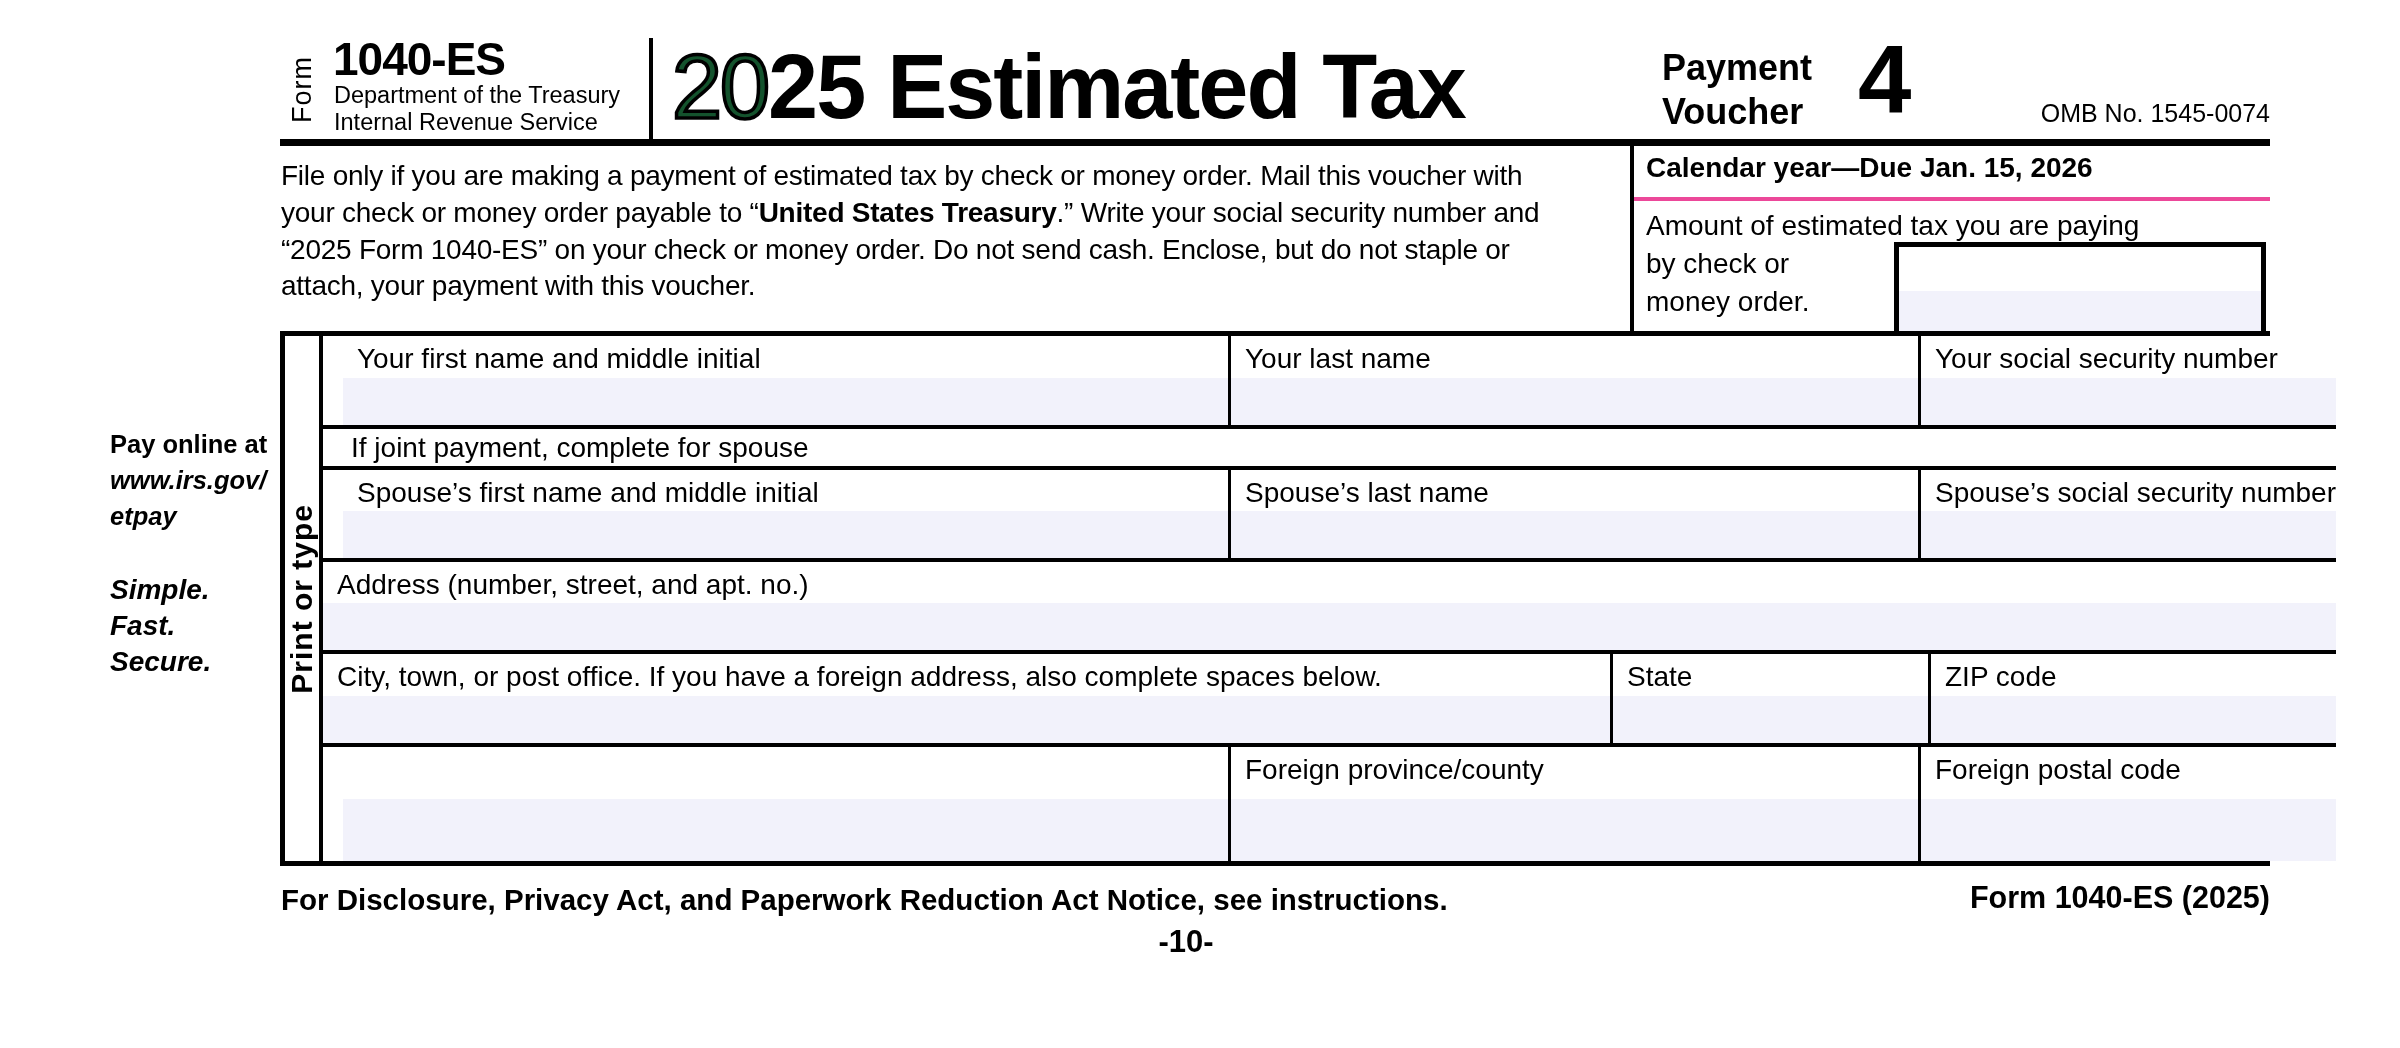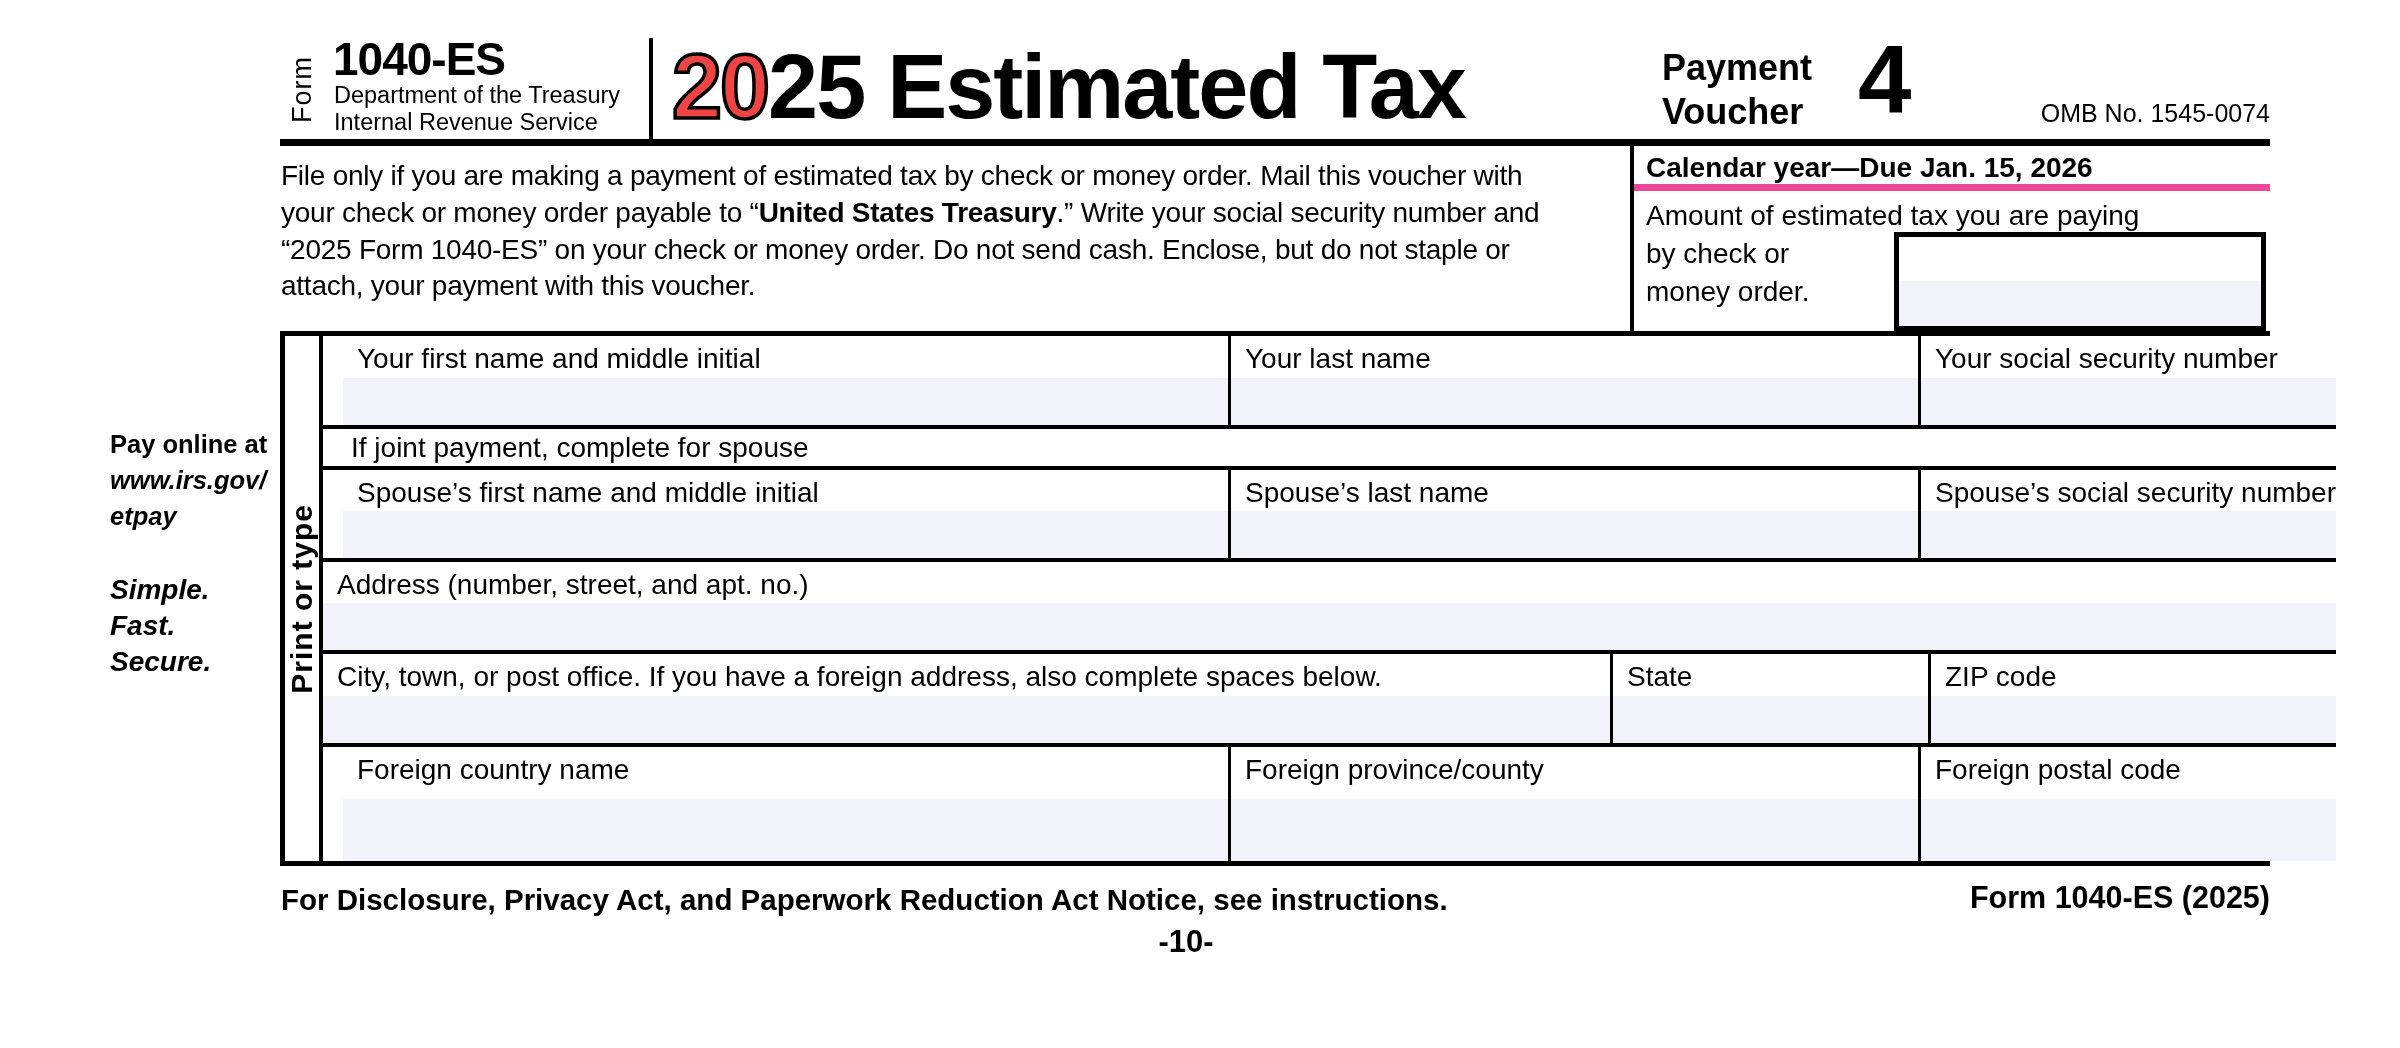--- a/index.html
+++ b/index.html
@@ -15,37 +15,37 @@
     left:284px; top:42px; width:36px; height:96px;
     display:flex; align-items:center; justify-content:center;
     writing-mode:vertical-rl; transform:rotate(180deg);
     font-size:27px; letter-spacing:1px;
   }
   .form-number { left:333px; top:36px; font-size:46px; font-weight:bold; letter-spacing:-1px; line-height:1; }
   .dept-line1 { left:334px; top:84px;  font-size:23.5px; line-height:1; }
   .dept-line2 { left:334px; top:111px; font-size:23.5px; line-height:1; }
   .hdr-divider { left:649px; top:38px; width:4px; height:101px; background:#000; }
   .main-title { left:672px; top:42px; font-size:90px; line-height:1; font-weight:bold; letter-spacing:-2px; white-space:pre; }
-  .title-outline { color:#ef4444; -webkit-text-stroke:3.5px #000; font-weight:bold;text-align:center; }
+  .title-outline { color:#14532d; -webkit-text-stroke:3.5px #000; font-weight:normal;text-align:center; }
   .payment-block { left:1662px; top:46px; font-size:36px; font-weight:bold; line-height:44px; }
   .big-voucher-num { left:1858px; top:32px; font-size:96px; font-weight:bold; line-height:1; }
   .omb { left:1960px; top:99px; width:310px; text-align:right; font-size:25px; }
   .hdr-rule { left:280px; top:139px; width:1990px; height:7px; background:#000; }
 
   
   .instructions {
     left:281px; top:158px; width:1295px;
     font-size:28px; line-height:36.8px; letter-spacing:-0.25px;
   }
   .instructions b { letter-spacing:-0.25px; }
 
   
   .right-panel { left:1630px; top:146px; width:640px; height:185px; border-left:4px solid #000; }
   .cal-row {
-    height:45px; border-bottom:7px solid #ec4899;
+    height:55px; border-bottom:4px solid #ec4899;
     padding:6px 0 0 12px; font-size:28px; font-weight:bold;
   }
   .amount-wrap { position:relative; height:140px; }
   .amount-text { padding:6px 0 0 12px; font-size:28px; line-height:38px; }
   .amount-box {
     position:absolute; right:4px; bottom:0; width:372px; height:99px;
     border:5px solid #000; background:#fff; display:flex; flex-direction:column;
   }
   .amount-box-top { height:44px; background:#fff; }
   input.fill {
@@ -199,21 +199,20 @@
           <input class="fill" type="text" value="" style="">
         </div>
         <div class="cell last">
           <div class="cell-label">ZIP code</div>
           <input class="fill" type="text" value="" style="">
         </div>
       </div>
 
       <div class="row r-foreign">
         <div class="cell c1">
-          <div class="cell-label">Foreign country name</div>
           <input class="fill" type="text" value="" style="">
         </div>
         <div class="cell c2">
           <div class="cell-label">Foreign province/county</div>
           <input class="fill" type="text" value="" style="">
         </div>
         <div class="cell last">
           <div class="cell-label">Foreign postal code</div>
           <input class="fill" type="text" value="" style="">
         </div>

